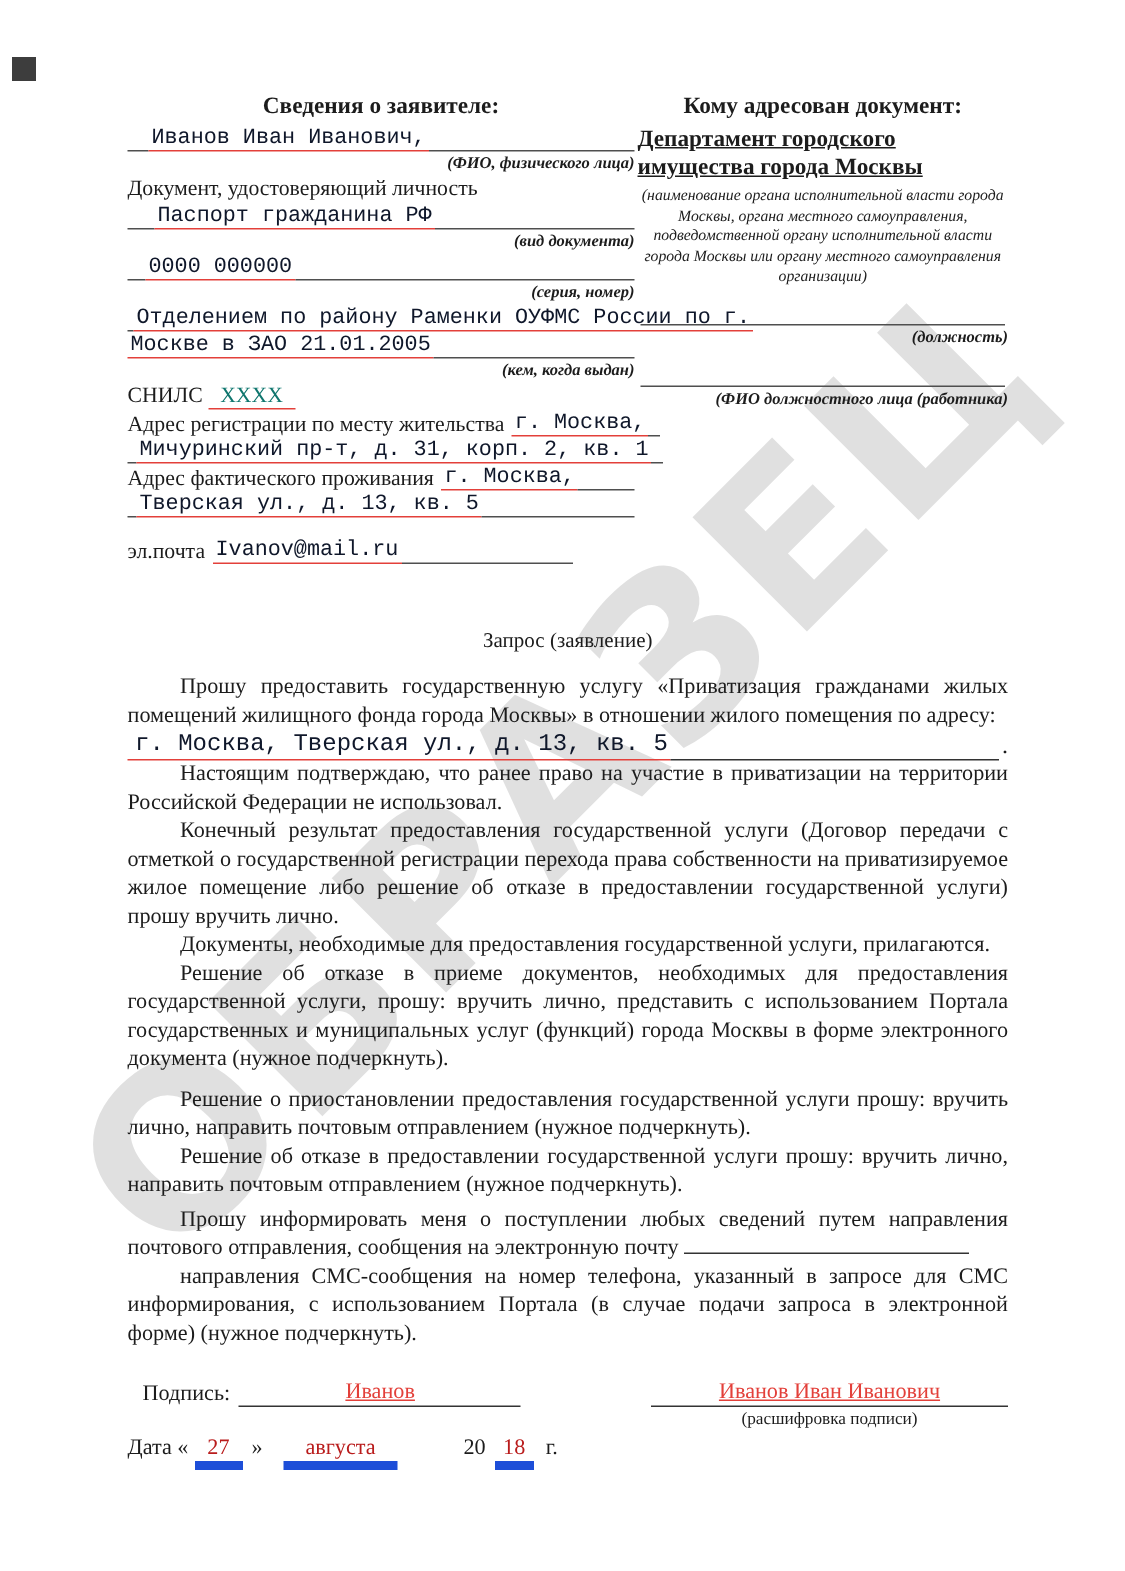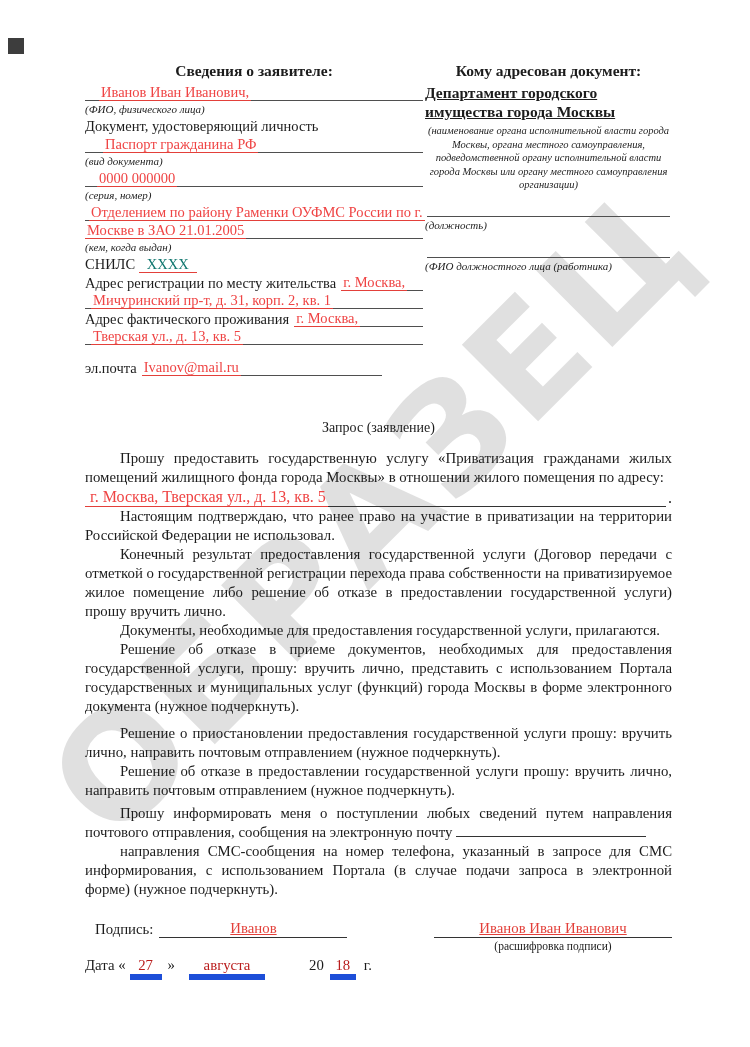--- a/index.html
+++ b/index.html
@@ -21,24 +21,24 @@
   
   .top { display:flex; gap:2px; }
   .col-left  { width:338px; flex:none; font-size:14.5px; }
   .col-right { flex:1; min-width:0; font-size:14.5px; }
   .col-title { font-weight:bold; font-size:15.5px; text-align:center; line-height:21px; margin-bottom:2px; }
 
   .frow { display:flex; align-items:flex-end; line-height:16px; min-height:18px; }
   .frow .lead { border-bottom:1px solid #4f4f4f; flex:none; }
   .w4{width:4px;} .w6{width:6px;} .w12{width:12px;} .w14{width:14px;} .w18{width:18px;}
   .frow .lbl { white-space:nowrap; padding-right:5px; }
-  .red { color:#ef4444; border-bottom:1px solid #e3403a; padding:0 2px; white-space:nowrap; }
+  .red { color:#0f172a; border-bottom:1px solid #e3403a; padding:0 2px; white-space:nowrap;font-family:Liberation Mono, monospace; }
   .frow .rest { flex:1; border-bottom:1px solid #4f4f4f; min-width:8px; }
   .w88 { width:88%; }
-  .caption { font-style:italic; font-size:11px; line-height:16px; text-align:left; }
+  .caption { font-style:italic; font-size:11px; line-height:16px; text-align:right;font-weight:bold; }
   .plain { line-height:18px; }
   .red-inline { color:#0f766e; border-bottom:1px solid #e3403a; padding:0 8px; }
   .spacer12 { height:13px; }
 
   .org-name { font-weight:bold; font-size:15.5px; line-height:19px; text-decoration:underline; margin-top:1px; }
   .org-caption { font-style:italic; font-size:10.5px; line-height:13.5px; text-align:center; margin-top:3px; }
   .sign-line { border-bottom:1px solid #4f4f4f; height:24px; margin:0 2px; }
 
   
   .req-title { text-align:center; font-size:14px; margin:44px 0 13px; }

